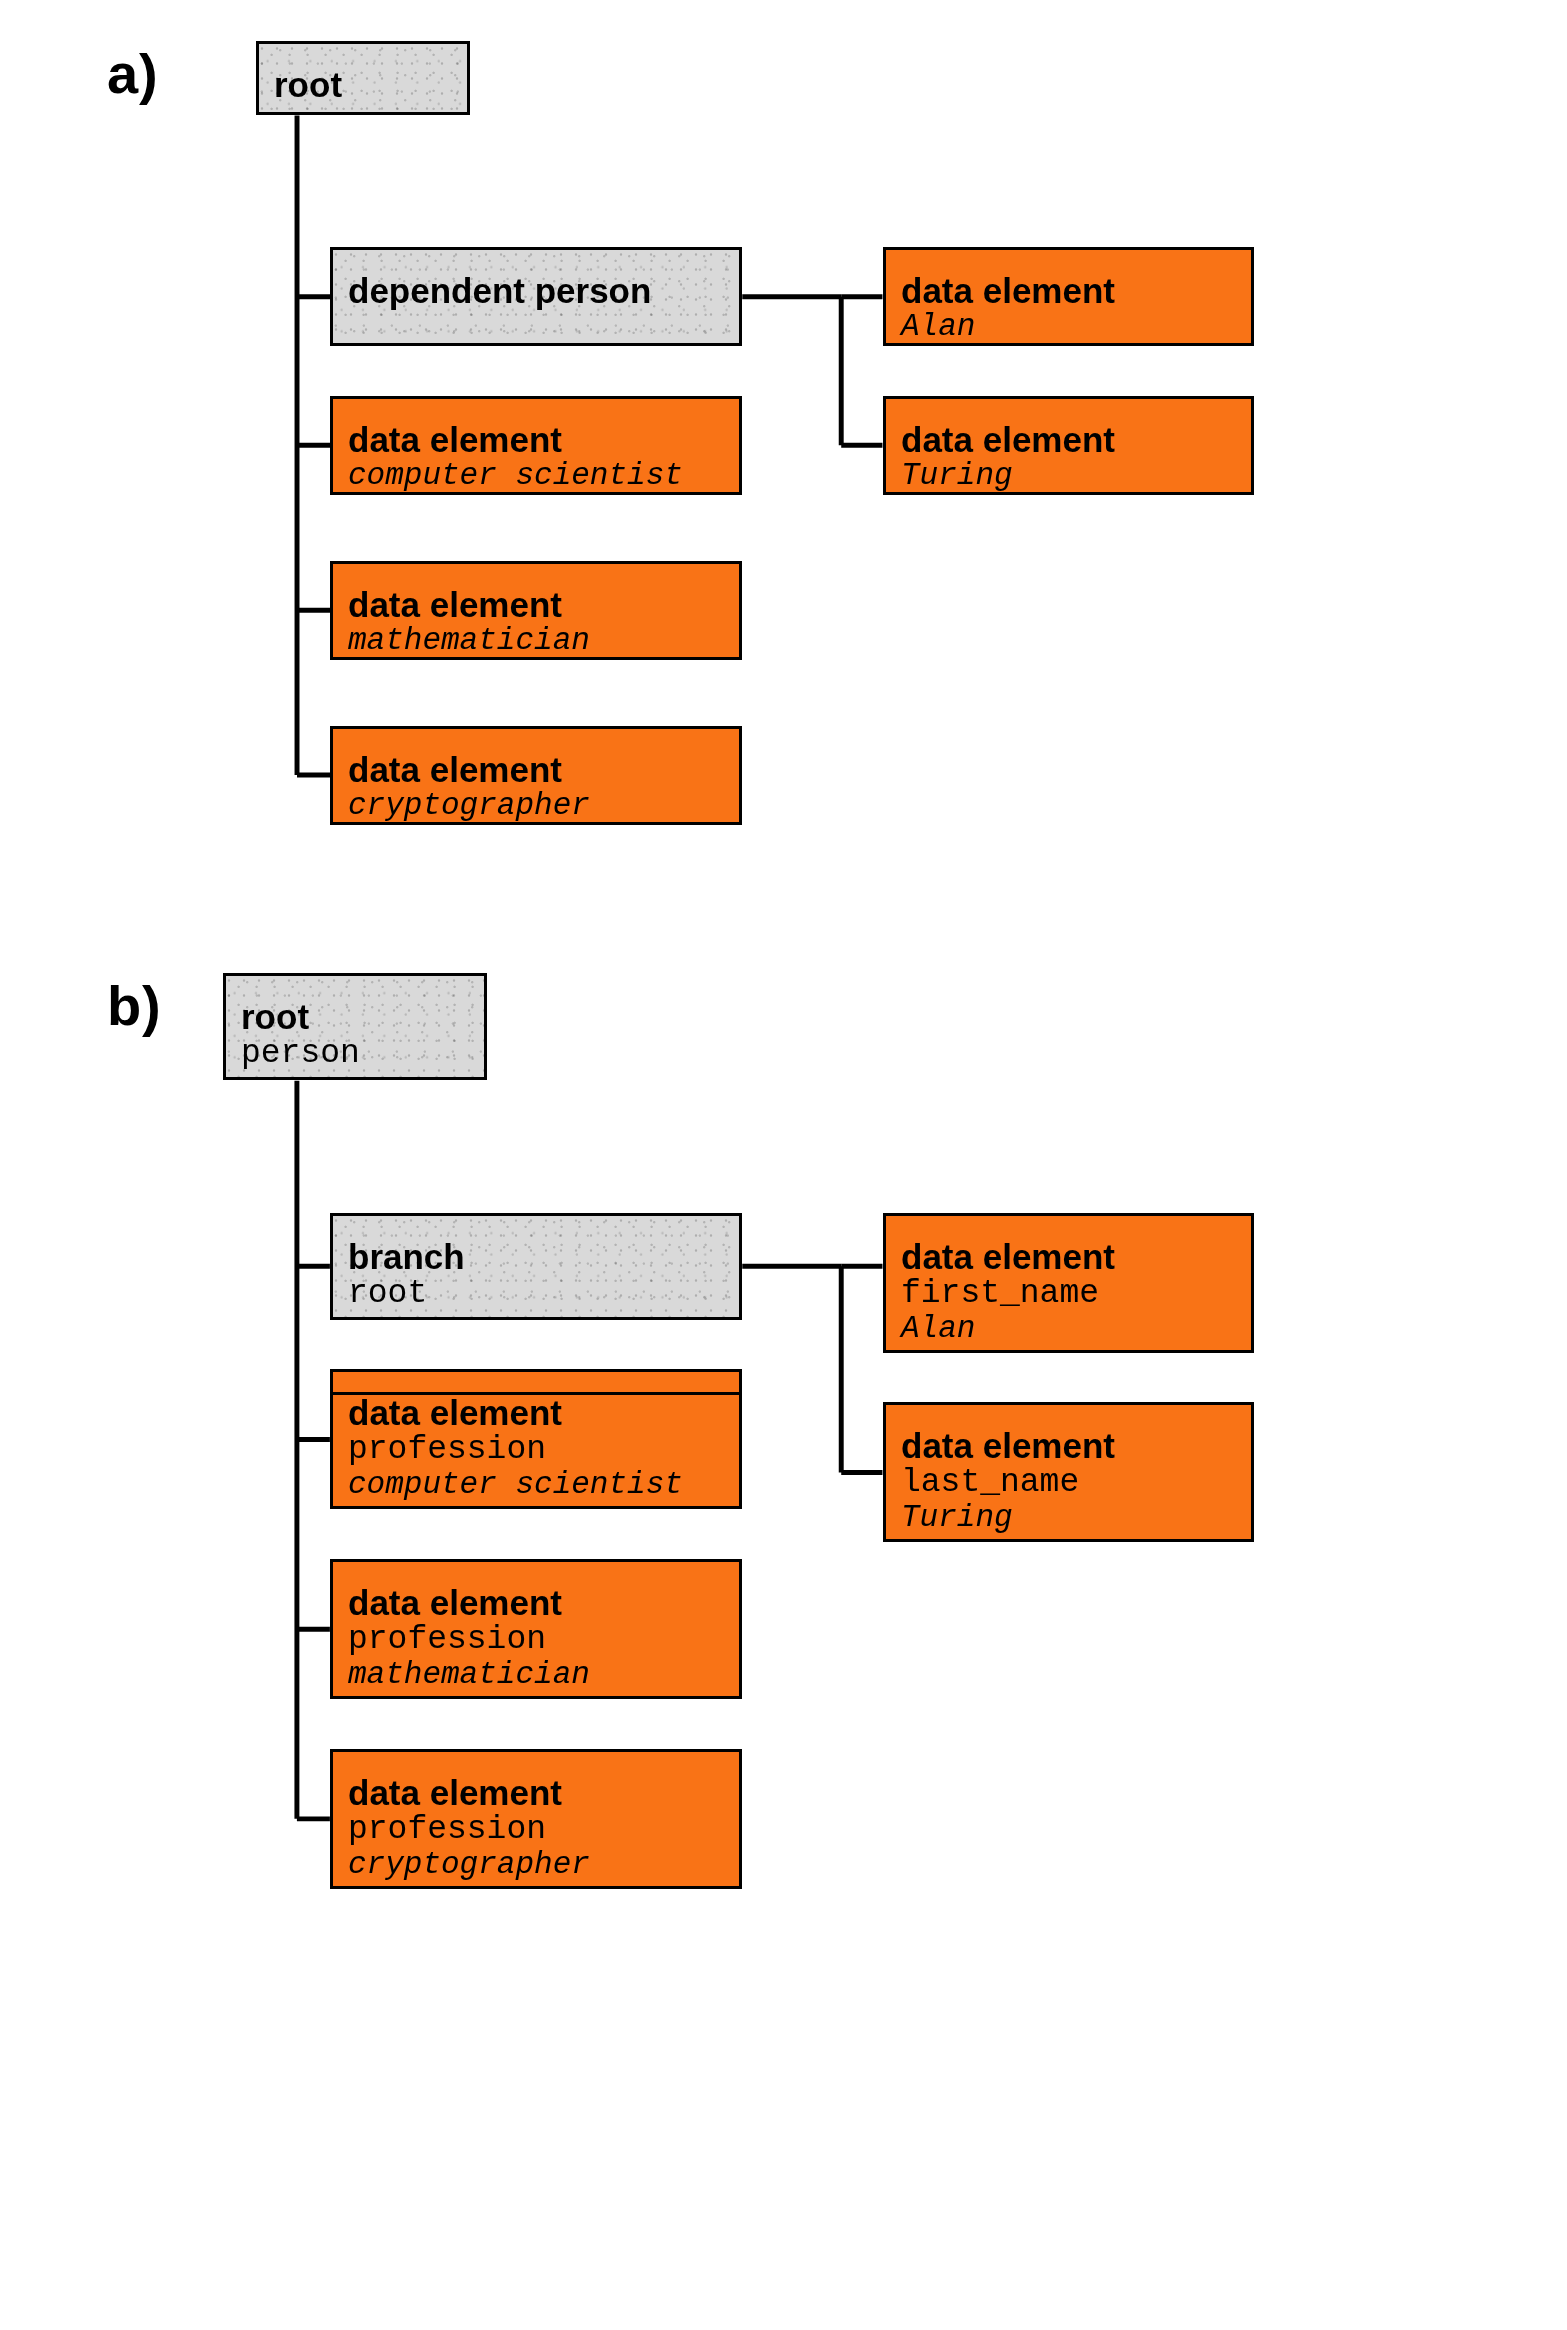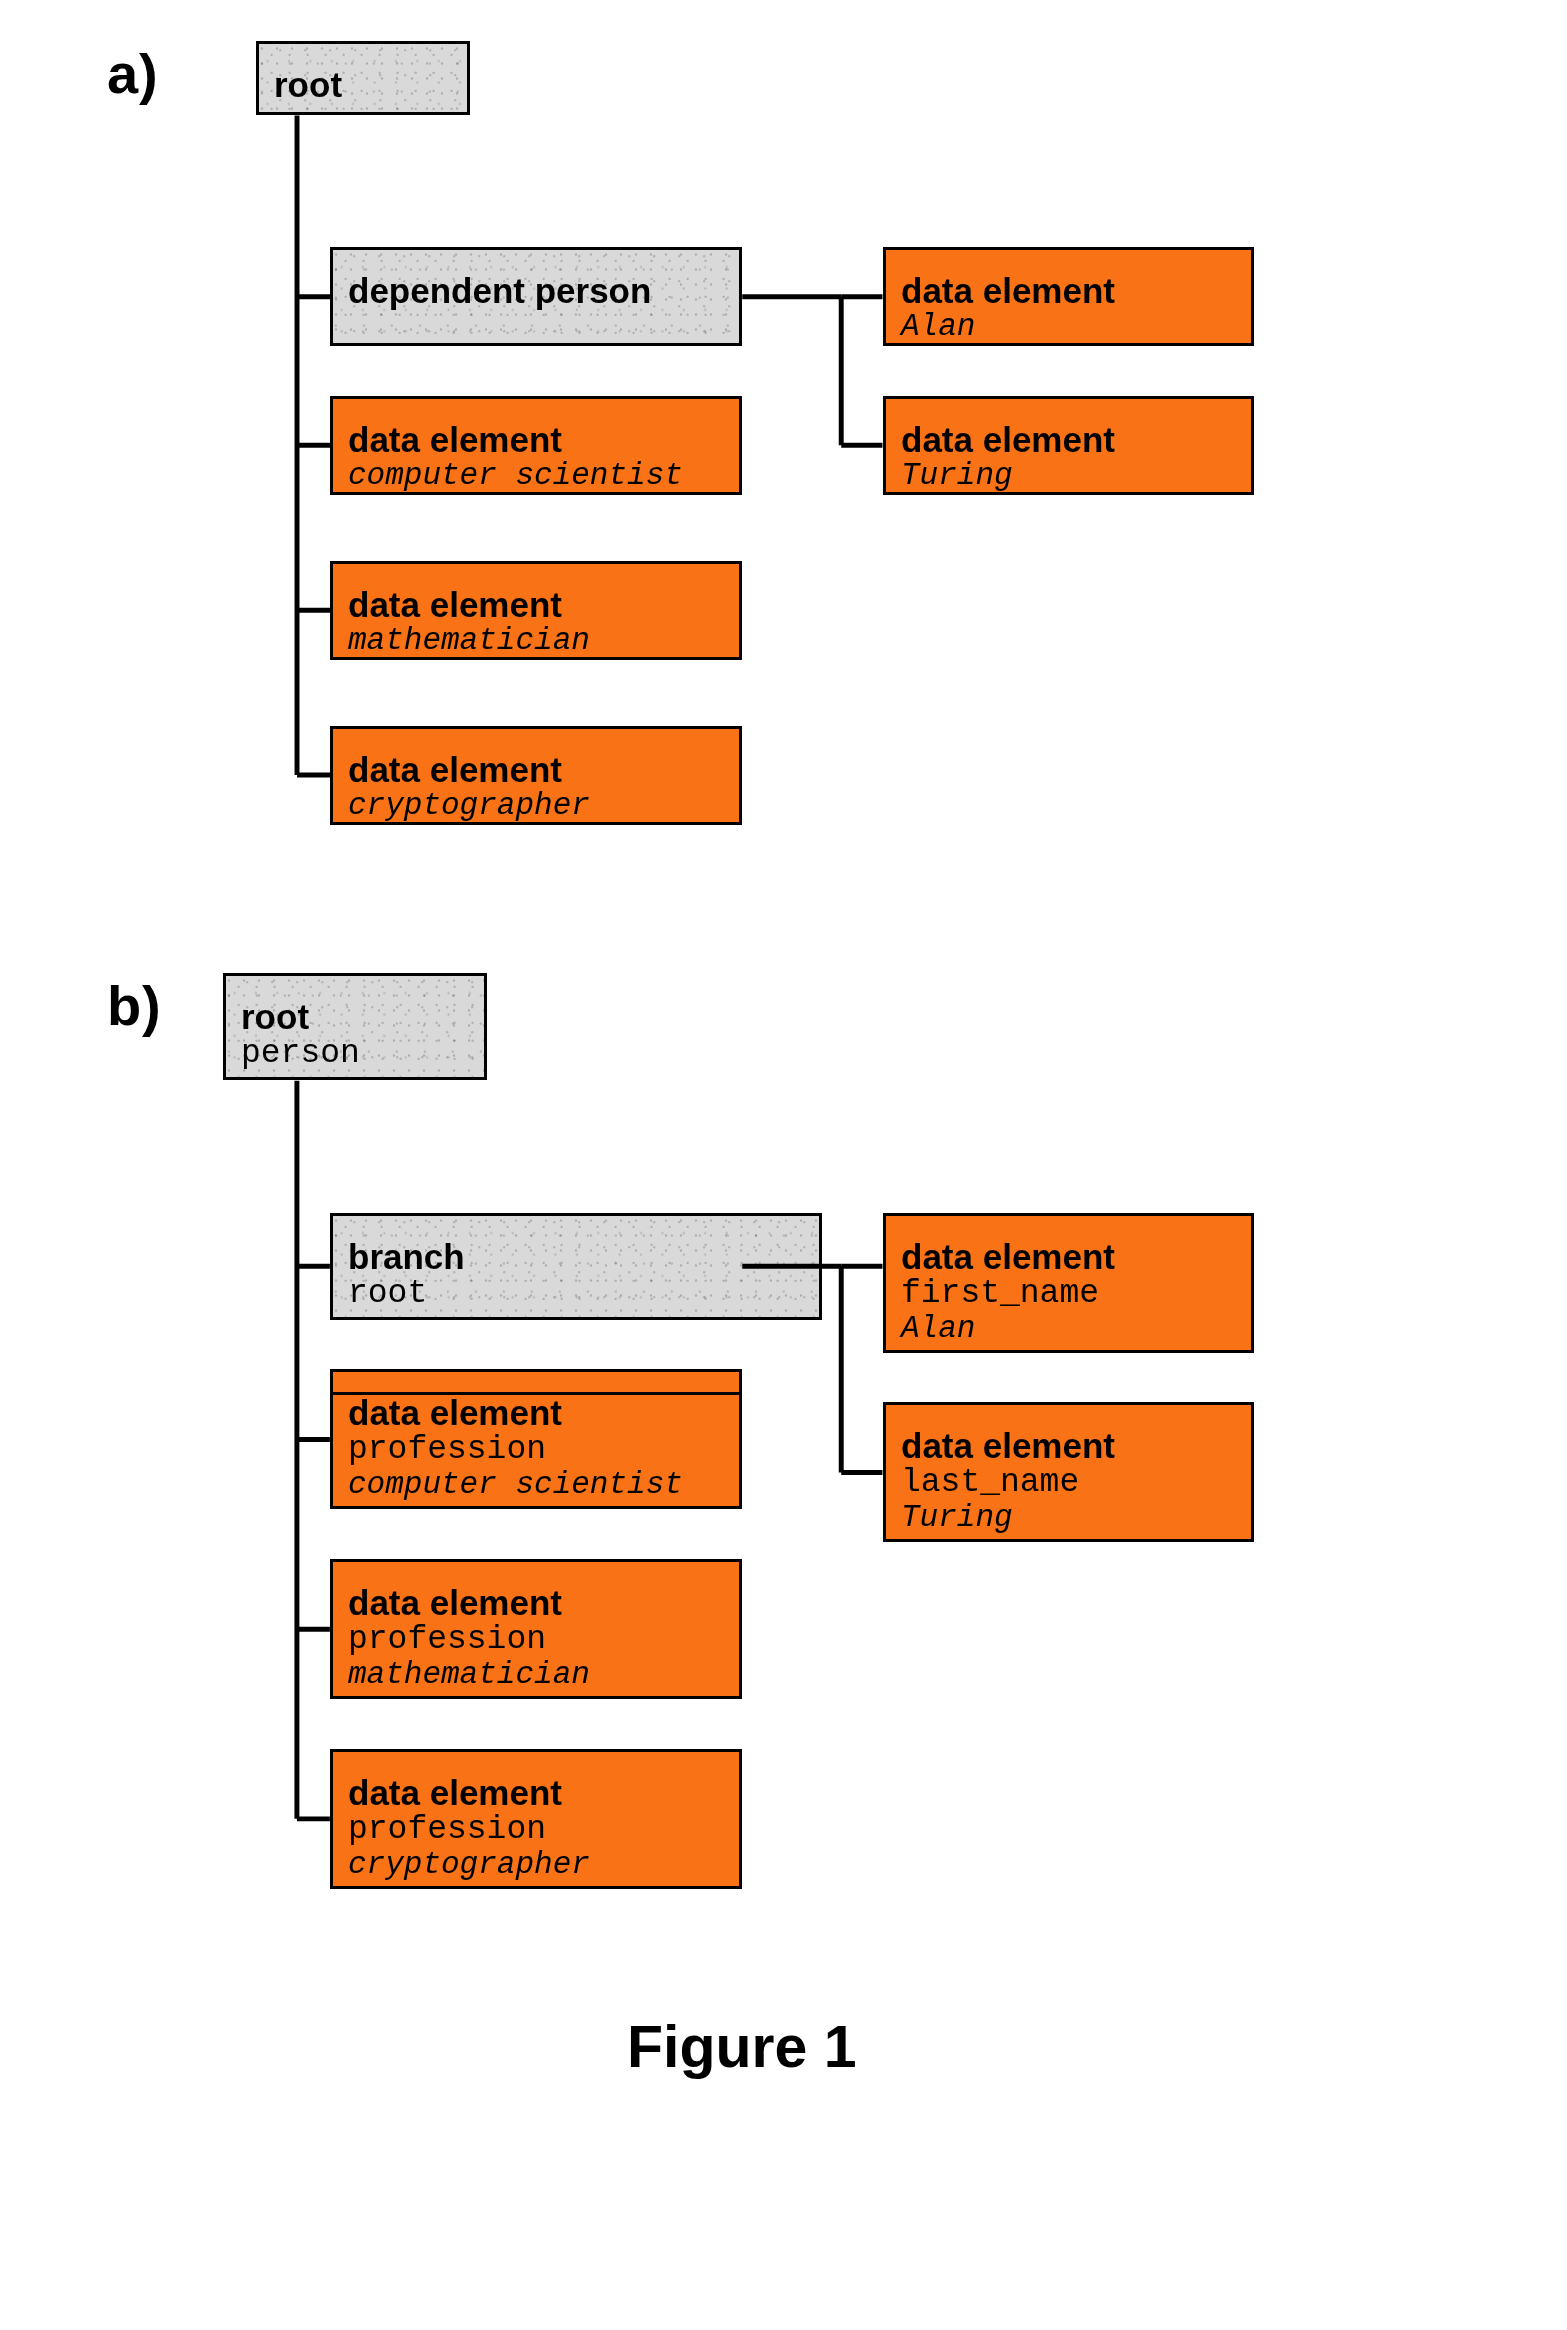--- a/index.html
+++ b/index.html
@@ -123,21 +123,21 @@
     </g>
   </svg>
 
   <div class="letter" style="left:107px; top:973px;">b)</div>
 
   <div class="node textured" style="left:223px; top:973px; width:264px; height:107px;">
     <div class="title">root</div>
     <div class="subtitle">person</div>
   </div>
 
-  <div class="node textured" style="left:330px; top:1213px; width:492px; height:107px;">
+  <div class="node textured" style="left:330px; top:1213px; width:412px; height:107px;">
     <div class="title">branch</div>
     <div class="subtitle">root</div>
   </div>
 
   <div class="node" style="left:330px; top:1369px; width:412px; height:140px;">
     <div class="title">data element</div>
     <div class="subtitle">profession</div>
     <div class="value">computer scientist</div>
   </div>
 
@@ -177,16 +177,15 @@
       <line x1="360" y1="1975" x2="400" y2="1975"></line>
       <line x1="360" y1="2205" x2="400" y2="2205"></line>
 
       <line x1="900" y1="1535" x2="1020" y2="1535"></line>
       <line x1="1020" y1="1535" x2="1020" y2="1785"></line>
       <line x1="1020" y1="1535" x2="1070" y2="1535"></line>
       <line x1="1020" y1="1785" x2="1070" y2="1785"></line>
     </g>
   </svg>
 
-  <div class="figure-label" style="left:627px; top:2013px;">Figure 1</div>
 
 </div>
 
 
 </body></html>

